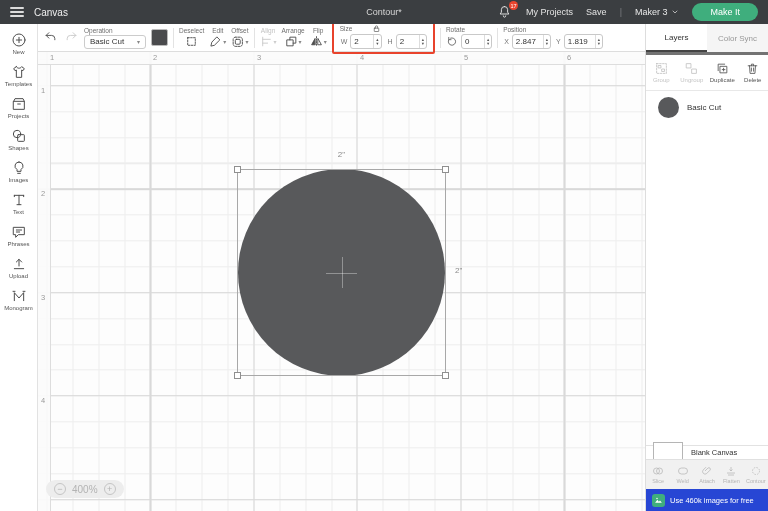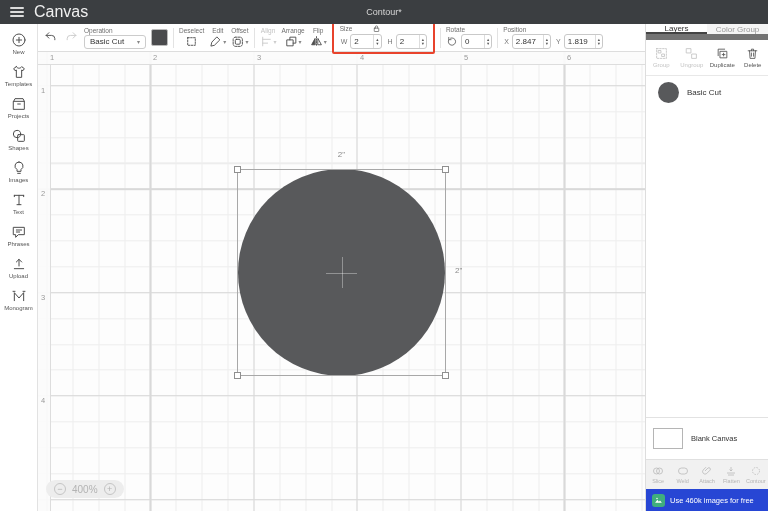--- a/index.html
+++ b/index.html
@@ -6,21 +6,21 @@
   html,body { width:768px; height:511px; overflow:hidden; background:#fff;
     font-family:"Liberation Sans", sans-serif; }
   #app { width:768px; height:511px; display:flex; flex-direction:column; position:relative; }
 
   
   .topbar { height:24px; background:#3b3e41; display:flex; align-items:center;
     color:#e8e8e8; flex:0 0 auto; position:relative; z-index:30; }
   .hamburger { width:34px; display:flex; flex-direction:column; gap:2.5px; align-items:center;
     cursor:pointer; padding:5px 0; }
   .hamburger div { width:14px; height:1.6px; background:#dcdcdc; border-radius:1px; }
-  .tb-title { font-size:16px; color:#f0f0f0; }
+  .tb-title { font-size:10px; color:#f0f0f0; }
   .tb-doc { position:absolute; left:50%; transform:translateX(-50%); font-size:9px; color:#d6d6d6; }
   .tb-right { margin-left:auto; display:flex; align-items:center; gap:13px; padding-right:10px; }
   .bell-wrap { position:relative; width:16px; height:16px; }
   .badge { position:absolute; top:-3px; right:-5px; background:#e8452e; color:#fff;
     font-size:5.5px; min-width:9px; height:9px; border-radius:5px; display:flex;
     align-items:center; justify-content:center; padding:0 1px; }
   .tb-link { font-size:9px; color:#e3e3e3; cursor:pointer; }
   .tb-divider { color:#7a7d80; font-size:9px; }
   .machine { display:flex; align-items:center; gap:4px; font-size:9px; cursor:pointer; }
   .makeit { background:#3fae7d; color:#fff; font-size:9px; border:none; border-radius:11px;
@@ -109,21 +109,21 @@
   .zoomctl { position:absolute; left:8px; bottom:13px; background:#ededed; border-radius:11px;
     display:flex; align-items:center; gap:6px; padding:3px 8px; color:#b3b3b3; z-index:6; }
   .zoombtn { width:12px; height:12px; border:1px solid #c5c5c5; border-radius:50%; display:flex;
     align-items:center; justify-content:center; font-size:9px; line-height:1; cursor:pointer;
     color:#b3b3b3; }
   .zoomlvl { font-size:10px; }
 
   
   .rightpanel { width:123px; background:#fff; border-left:1px solid #ddd; display:flex;
     flex-direction:column; z-index:20; }
-  .rp-tabs { display:flex; height:16px; background:#f5f5f5; border-bottom:6px solid #737373;
+  .rp-tabs { display:flex; height:31px; background:#f5f5f5; border-bottom:3px solid #737373;
     flex:0 0 auto; }
   .rp-tab { flex:1; font-size:8px; color:#999; display:flex; align-items:center;
     justify-content:center; cursor:pointer; }
   .rp-tab.active { color:#333; border-bottom:2px solid #444; background:#fff; }
   .rp-actions { display:flex; height:36px; border-bottom:1px solid #e8e8e8; flex:0 0 auto; }
   .rp-act { flex:1; display:flex; flex-direction:column; align-items:center; justify-content:center;
     gap:2px; cursor:pointer; }
   .rp-act svg { width:13px; height:13px; fill:none; stroke-width:1.6; stroke-linecap:round;
     stroke-linejoin:round; }
   .rp-act .lb { font-size:6px; }
@@ -133,21 +133,21 @@
     border-bottom:1px solid #f0f0f0; cursor:pointer; flex:0 0 auto; }
   .chev { width:8px; height:8px; stroke:#555; fill:none; stroke-width:2; }
   .layer-name { font-size:8.5px; color:#333; }
   .eye { margin-left:auto; width:12px; height:12px; stroke:#9a9a9a; fill:none; stroke-width:1.4;
     cursor:pointer; }
   .layer-item { display:flex; align-items:center; height:32px; padding:0 7px 0 12px; gap:8px;
     cursor:pointer; flex:0 0 auto; }
   .layer-swatch { width:21px; height:21px; border-radius:50%; background:#58595b; }
   .layer-item .lb { font-size:8px; color:#333; }
   .rp-spacer { flex:1; }
-  .blank-row { display:flex; align-items:center; gap:8px; height:42px; padding:0 7px;
+  .blank-row { display:flex; align-items:center; gap:8px; height:14px; padding:0 7px;
     border-top:1px solid #e2e2e2; flex:0 0 auto; cursor:pointer; }
   .blank-swatch { width:30px; height:21px; background:#fff; border:1px solid #b5b5b5; }
   .blank-row .lb { font-size:7.5px; color:#333; }
   .rp-tools { display:flex; height:30px; background:#f1f1f1; border-top:1px solid #e0e0e0;
     flex:0 0 auto; }
   .rp-tool { flex:1; display:flex; flex-direction:column; align-items:center; justify-content:center;
     gap:1px; color:#b5b5b5; cursor:pointer; }
   .rp-tool svg { width:12px; height:12px; stroke:#b5b5b5; fill:none; stroke-width:1.5; }
   .rp-tool .lb { font-size:5.5px; }
   .rp-banner { height:22px; background:#2746d4; display:flex; align-items:center; gap:5px;
@@ -162,20 +162,39 @@
 <div id="app">
 
   <div class="topbar">
     <div class="hamburger">
         <div></div>
         <div></div>
         <div></div>
       </div>
     <span class="tb-title">Canvas</span>
     <span class="tb-doc">Contour*</span>
+    <div class="tb-right">
+      <div class="bell-wrap">
+        <svg viewBox="0 0 24 24" width="15" height="15" fill="none" stroke="#dedede" stroke-width="1.6" stroke-linecap="round" stroke-linejoin="round">
+          <path d="M12 4a5 5 0 0 1 5 5v4l2 3H5l2-3V9a5 5 0 0 1 5-5z"></path>
+            <path d="M10 19a2 2 0 0 0 4 0"></path>
+        </svg>
+        <span class="badge">17</span>
+      </div>
+      <span class="tb-link">My Projects</span>
+      <span class="tb-link">Save</span>
+      <span class="tb-divider">|</span>
+      <div class="machine">
+        <span>Maker 3</span>
+        <svg viewBox="0 0 24 24" width="8" height="8" fill="none" stroke="#ccc" stroke-width="2.5" stroke-linecap="round">
+            <path d="M6 9l6 6 6-6"></path>
+          </svg>
+      </div>
+      <button class="makeit">Make It</button>
+    </div>
   </div>
 
   <div class="body">
 
     <div class="sidebar">
       <div class="sb-item">
         <svg class="sb-ic" viewBox="0 0 24 24">
             <circle cx="12" cy="12" r="9"></circle>
             <path d="M12 8v8M8 12h8"></path>
           </svg>
@@ -430,21 +449,21 @@
           <span class="zoombtn">−</span>
           <span class="zoomlvl">400%</span>
           <span class="zoombtn">+</span>
         </div>
       </div>
     </div>
 
     <div class="rightpanel">
       <div class="rp-tabs">
         <div class="rp-tab active">Layers</div>
-        <div class="rp-tab">Color Group</div>
+        <div class="rp-tab">Color Sync</div>
       </div>
 
       <div class="rp-actions">
         <div class="rp-act dis">
           <svg viewBox="0 0 24 24">
               <rect x="3" y="3" width="18" height="18" stroke-dasharray="3 2.5"></rect>
               <rect x="6.5" y="6.5" width="4.5" height="4.5"></rect>
               <rect x="13" y="13" width="4.5" height="4.5"></rect>
             </svg>
           <span class="lb">Group</span>

